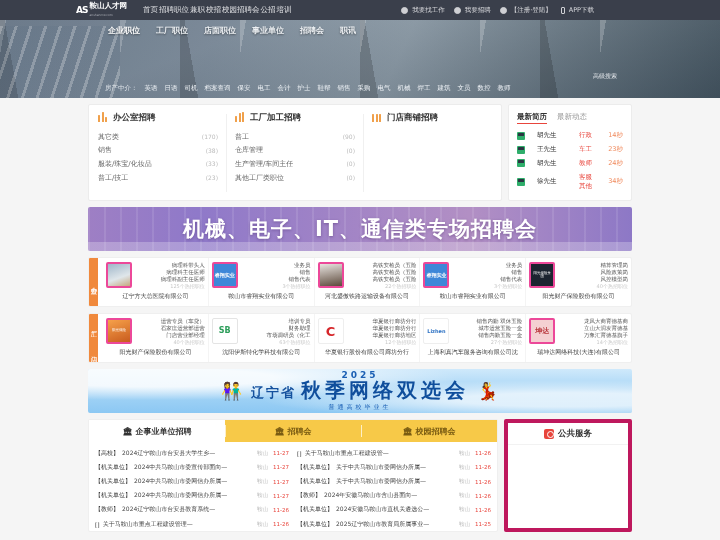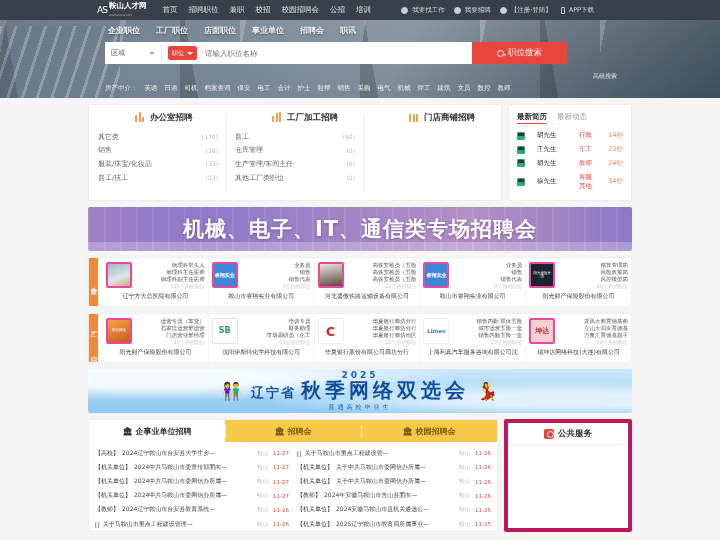--- a/index.html
+++ b/index.html
@@ -10,24 +10,24 @@
     overflow: hidden;
   }
   .page { width: 720px; height: 540px; position: relative; background:#f5f5f5; }
 
   
   .topnav {
     height: 20px; background: #3a3f4b; display: flex; align-items: center;
     padding: 0 8px; color: #e8e8ea; font-size: 7px; position: relative; z-index: 6;
   }
   .logo { display: flex; align-items: center; gap: 2px; margin-left: 68px; }
-  .logo-mark { font-size: 9px; font-weight: normal; letter-spacing: -1px; color:#fff;margin-left:21px; }
+  .logo-mark { font-size: 9px; font-weight: bold; letter-spacing: -1px; color:#fff; }
   .logo-cn { font-size: 7.5px; font-weight: bold; color: #fff; line-height: 8px; }
   .logo-sub { font-size: 3px; color:#a8abb3; line-height: 3px; letter-spacing:0; }
-  .navlinks { display: flex; gap: 11px; margin-left: 16px; }
+  .navlinks { display: flex; gap: 1px; margin-left: 16px; }
   .navlinks a { color:#e2e3e6; text-decoration:none; font-size:7.5px; white-space: nowrap; }
   .topright { margin-left: auto; display:flex; align-items:center; gap:9px; margin-right: 118px;}
   .topright .ti { display:flex; align-items:center; gap:4px; font-size:6.5px; color:#d8d9dd; white-space: nowrap;}
   .circ { width:7px;height:7px;border-radius:50%;border:0.8px solid #cfd0d4; display:inline-block; position:relative;}
   .circ.fill { background:#cfd0d4; }
   .phoneicon { width:4px;height:7px;border:0.8px solid #cfd0d4;border-radius:1px; display:inline-block;}
 
   
   .hero {
     height: 78px; position: relative; overflow: hidden;
@@ -63,21 +63,21 @@
   .advlink { position:absolute; right:103px; top:52px; font-size:6px; color:#e7eaee; z-index:3;}
   .hot { position:absolute; left:105px; bottom:5px; z-index:3; display:flex; gap:7px; align-items:center; flex-wrap:nowrap;}
   .hot .lbl { font-size:6.5px; color:#dfe4ea;}
   .hot a { font-size:6.5px; color:#eef2f6; text-decoration:none; white-space:nowrap;}
 
   
   .content { padding: 6px 88px 0 88px; }
   .cardsrow { display:flex; gap:6px; }
   .catcard { flex:1; background:#fff; border:1px solid #ececec; border-radius:2px; padding:7px 9px 6px 9px; display:flex; gap:0;}
   .catbox { flex:1; }
-  .cathead { display:flex; align-items:flex-start; gap:4px; margin-bottom:6px;margin-left:37px;}
+  .cathead { display:flex; align-items:flex-start; gap:4px; margin-bottom:6px;}
   .cat-ico { width:11px; height:10px; position:relative; }
   .cat-ico i { position:absolute; bottom:0; background:#f0a04b; width:2.4px; border-radius:.5px;}
   .cathead h3 { font-size:8.5px; color:#333; font-weight:bold; }
   .catlist li { list-style:none; display:flex; justify-content:space-between; align-items:center; font-size:7px; color:#666; padding:1.8px 0;}
   .catlist li .cnt { color:#bbb; font-size:6px;}
   .divider { width:1px; background:#f0f0f0; margin:2px 8px; }
   .rescard { width:124px; background:#fff; border:1px solid #ececec; border-radius:2px; padding:7px 8px;}
   .restabs { display:flex; gap:10px; margin-bottom:5px;}
   .restabs span { font-size:7.5px; color:#999;}
   .restabs span.on { color:#333; font-weight:bold; border-bottom:1.5px solid #e8453c; padding-bottom:1px;}
@@ -197,36 +197,20 @@
   <div class="hero">
     <div class="hero-inner">
       <div class="tabs2">
         <span class="sel">企业职位</span>
         <span>工厂职位</span>
         <span>店面职位</span>
         <span>事业单位</span>
         <span>招聘会</span>
         <span>职讯</span>
       </div>
-      <div class="searchwrap">
-        <div class="region">
-          <span>区域</span>
-          <i class="caret"></i>
-        </div>
-        <div class="vline"></div>
-        <div class="badge">
-          <span>职位</span>
-          <i class="bcaret"></i>
-        </div>
-        <input class="qinput" placeholder="请输入职位名称" style="">
-        <div class="qbtn">
-          <i class="mag"></i>
-          <span>职位搜索</span>
-        </div>
-      </div>
     </div>
     <div class="advlink">高级搜索</div>
     <div class="hot">
       <span class="lbl">房产中介：</span>
       <a href="#">英语</a>
       <a href="#">日语</a>
       <a href="#">司机</a>
       <a href="#">档案查询</a>
       <a href="#">保安</a>
       <a href="#">电工</a>

